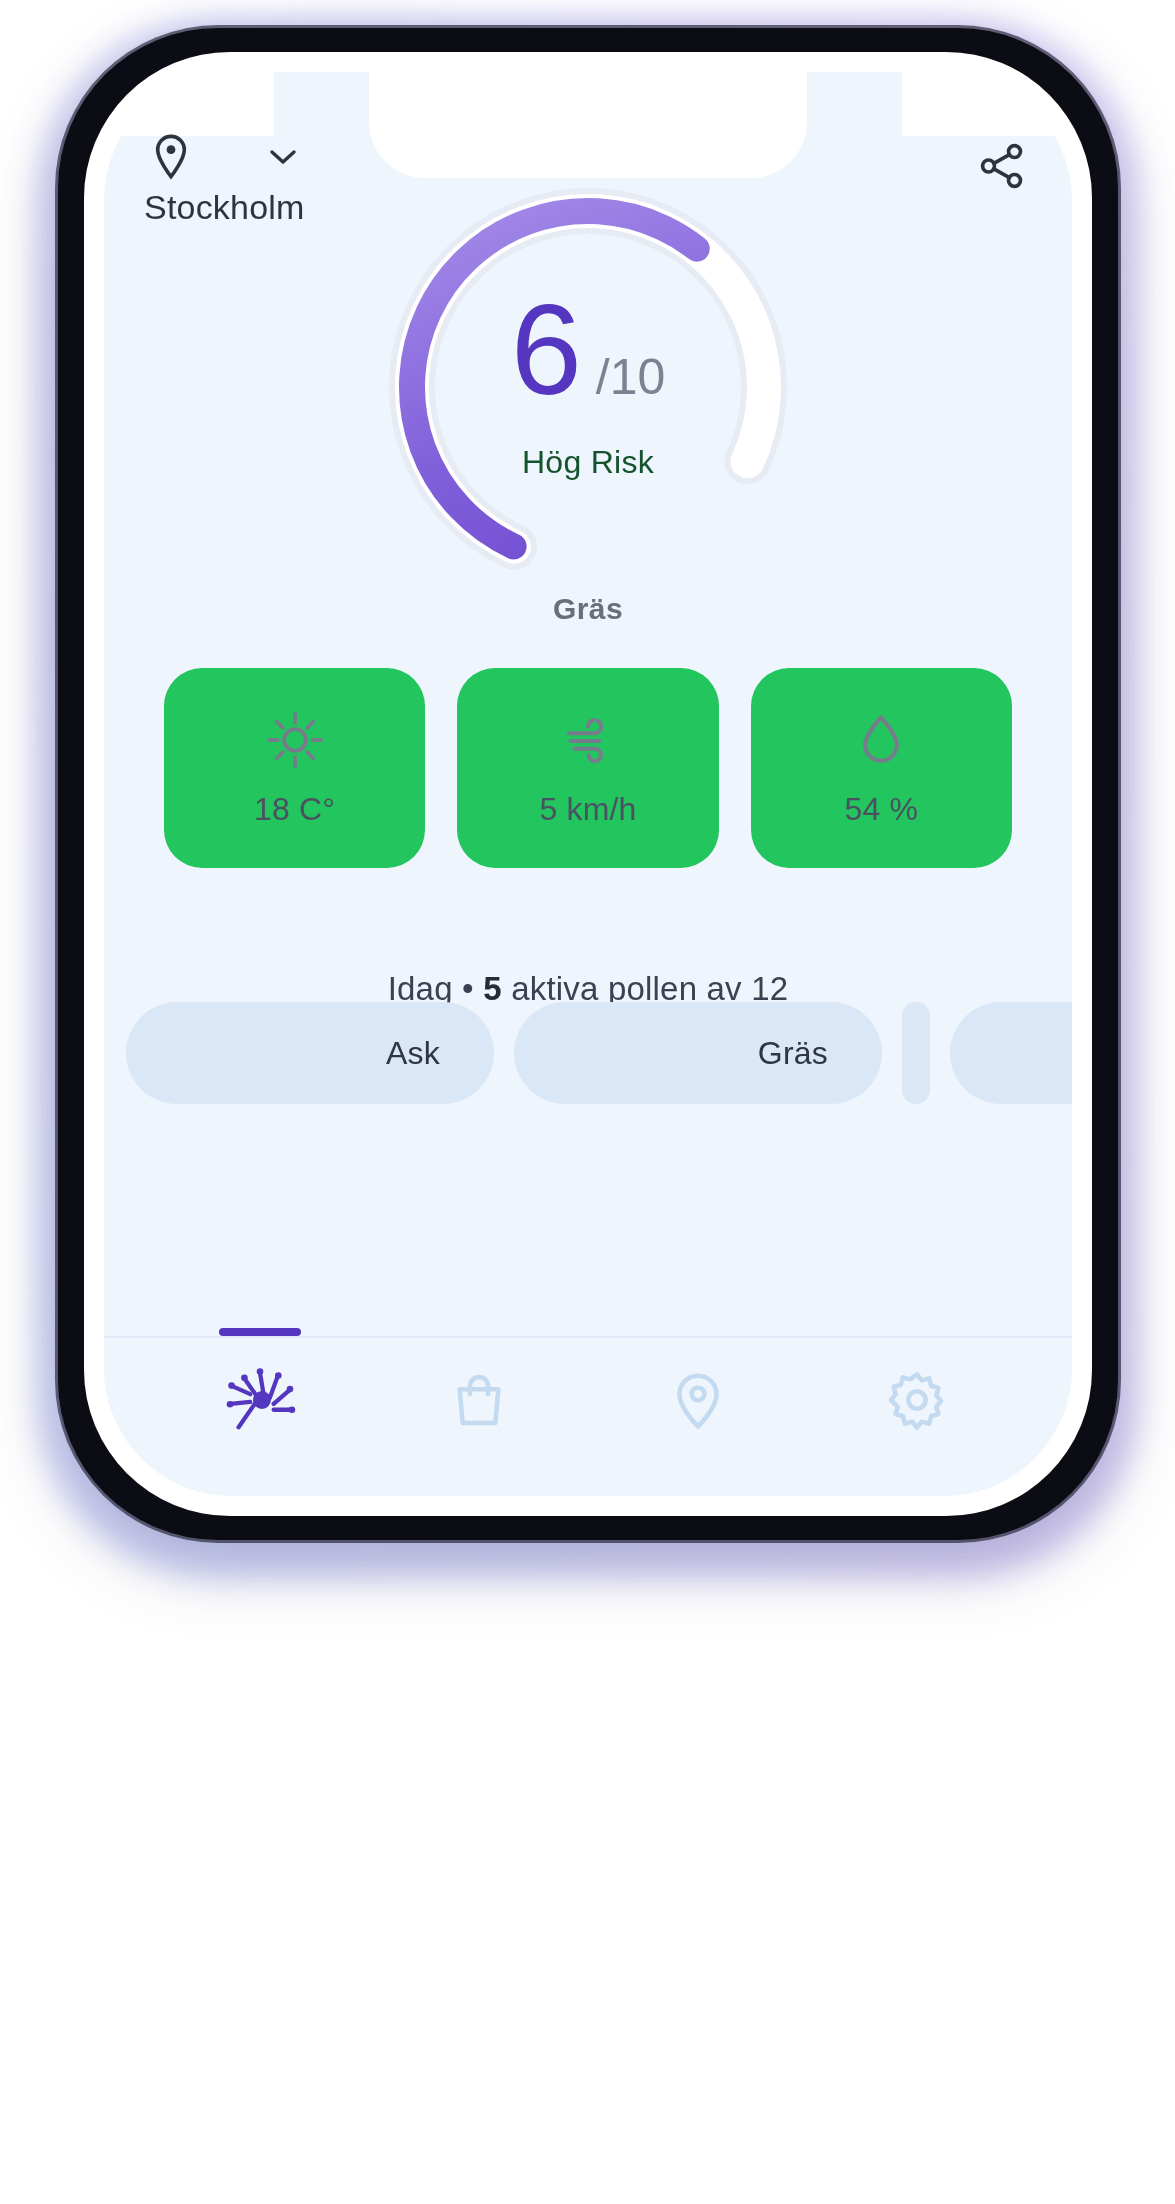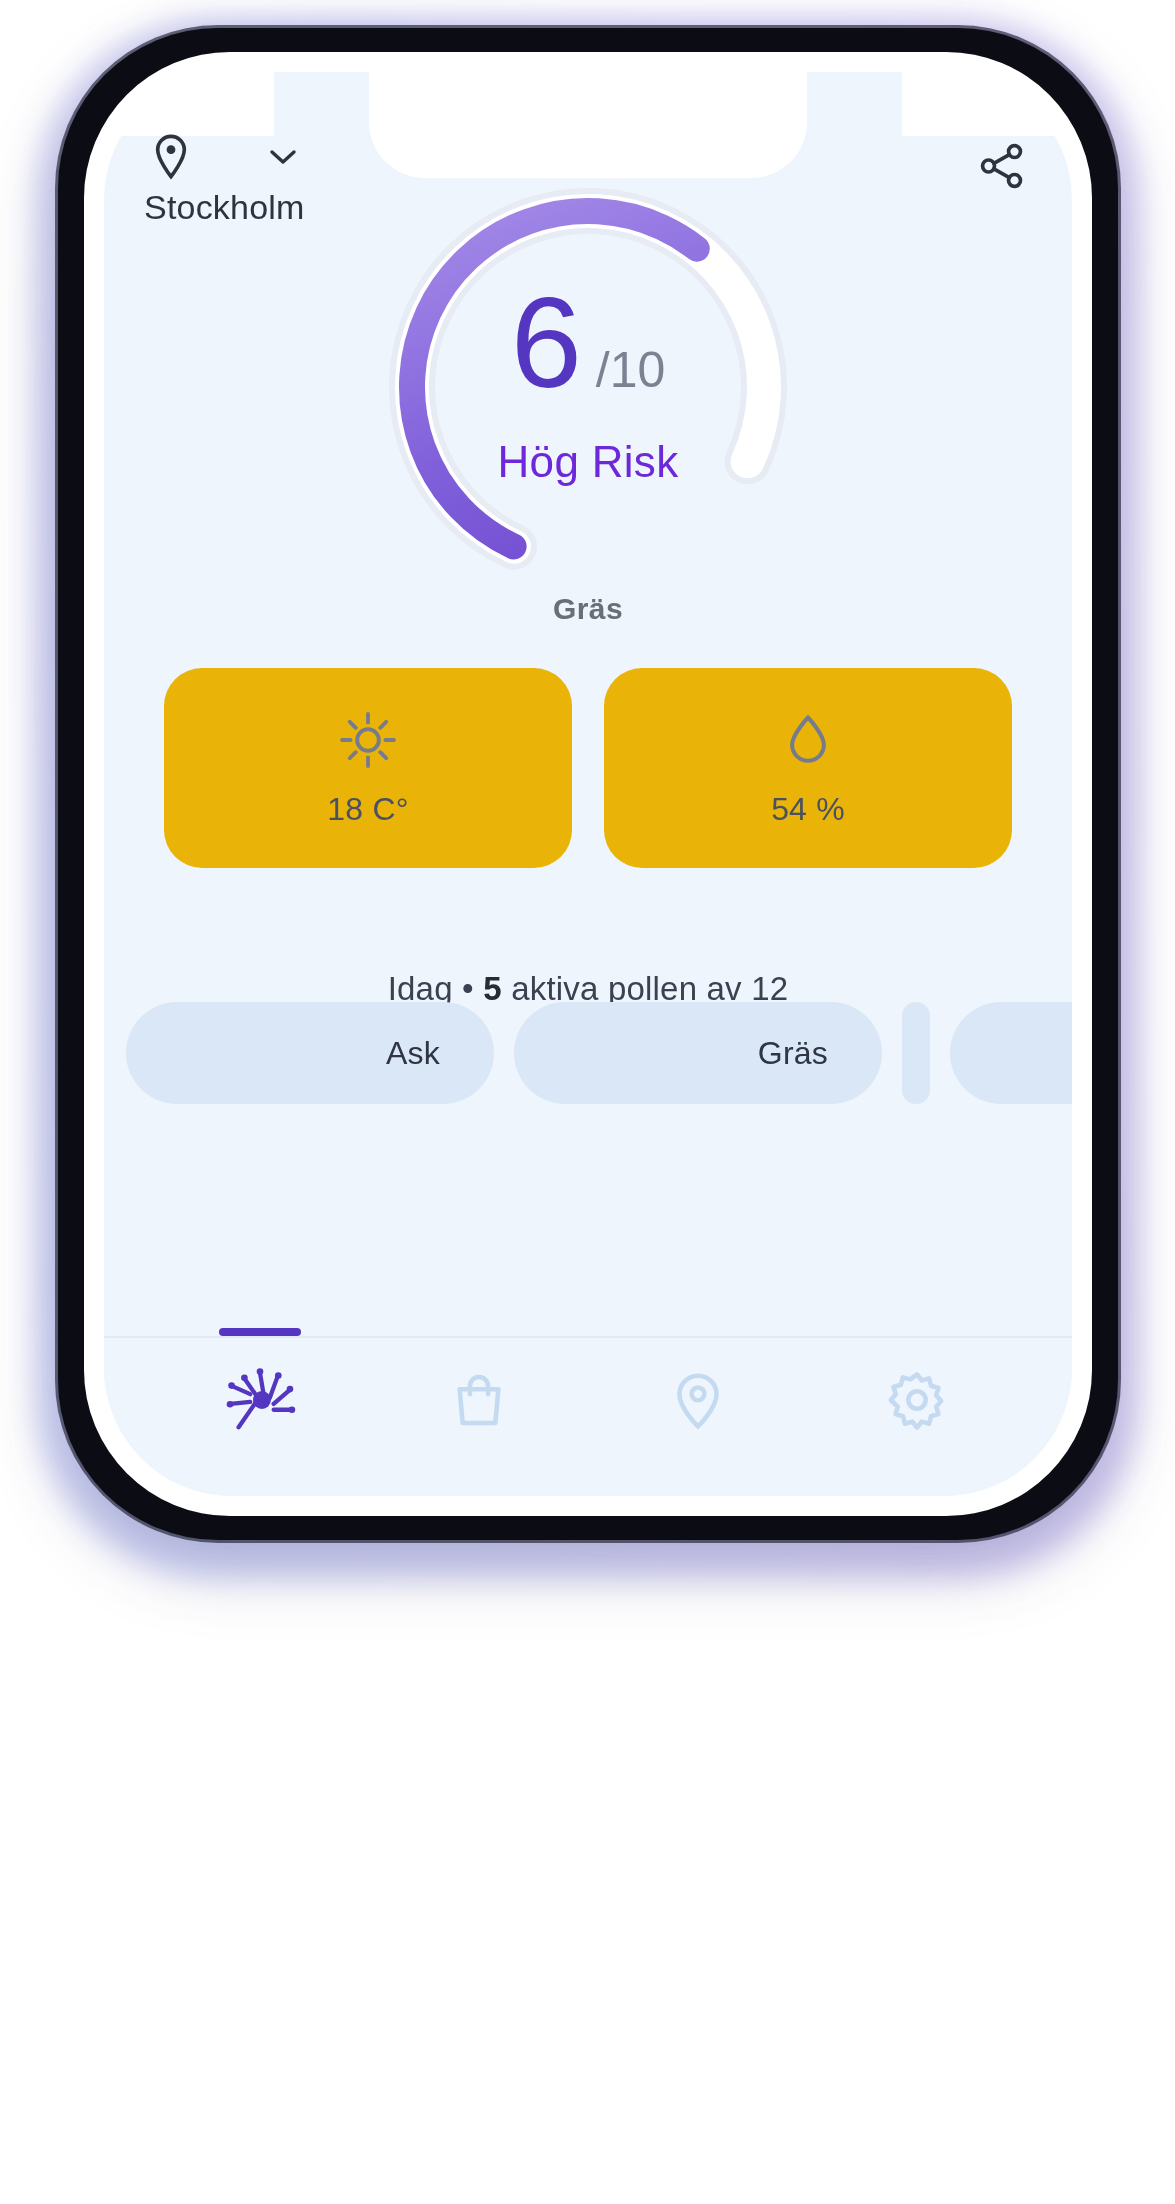--- a/index.html
+++ b/index.html
@@ -182,22 +182,22 @@
     letter-spacing: -2px;
   }
   .gauge-den {
     font-size: 50px;
     color: #7b8291;
     font-weight: 400;
     margin-left: 16px;
   }
   .gauge-risk {
     margin-top: 30px;
-    font-size: 44px;
-    color: #6d28d9;
+    font-size: 32px;
+    color: #14532d;
     letter-spacing: .3px;
   }
 
   .gauge-sub {
     position: absolute;
     top: 520px;
     left: 0;
     right: 0;
     text-align: center;
     font-size: 30px;
@@ -211,21 +211,21 @@
     position: absolute;
     top: 596px;
     left: 60px;
     right: 60px;
     display: flex;
     gap: 32px;
   }
   .stat {
     flex: 1;
     height: 200px;
-    background: #eab308;
+    background: #22c55e;
     border-radius: 38px;
     display: flex;
     flex-direction: column;
     align-items: center;
     justify-content: center;
     gap: 16px;
   }
   .stat-val {
     font-size: 32px;
     color: #4a5160;
@@ -416,20 +416,32 @@
               <circle cx="16" cy="16" r="5.6" stroke="#767c8c" stroke-width="2"></circle>
               <g stroke="#767c8c" stroke-width="2" stroke-linecap="round">
                 <path d="M16 2.6v4.4M16 25v4.4M2.6 16h4.4M25 16h4.4"></path>
                 <path d="M6.6 6.6l3.1 3.1M22.3 22.3l3.1 3.1M25.4 6.6l-3.1 3.1M9.7 22.3l-3.1 3.1"></path>
               </g>
             </svg>
           </span>
           <span class="stat-val">18 C°</span>
         </div>
 
+        <div class="stat">
+          <span>
+            <svg width="62" height="62" viewBox="0 0 32 32" fill="none">
+              <g stroke="#767c8c" stroke-width="2.1" stroke-linecap="round" fill="none">
+                <path d="M6 12.5h13.4a3.4 3.4 0 1 0-3.4-3.4"></path>
+                <path d="M7 16.5h15"></path>
+                <path d="M9 20.5h10.5a3.2 3.2 0 1 1-3.2 3.2"></path>
+              </g>
+            </svg>
+          </span>
+          <span class="stat-val">5 km/h</span>
+        </div>
 
         <div class="stat">
           <span>
             <svg width="62" height="62" viewBox="0 0 32 32" fill="none">
               <path d="M16 4.4c0 0-8.2 8.6-8.2 14.1a8.2 8.2 0 0 0 16.4 0C24.2 13 16 4.4 16 4.4z" stroke="#767c8c" stroke-width="2.1" fill="none" stroke-linejoin="round"></path>
             </svg>
           </span>
           <span class="stat-val">54 %</span>
         </div>
       </div>

